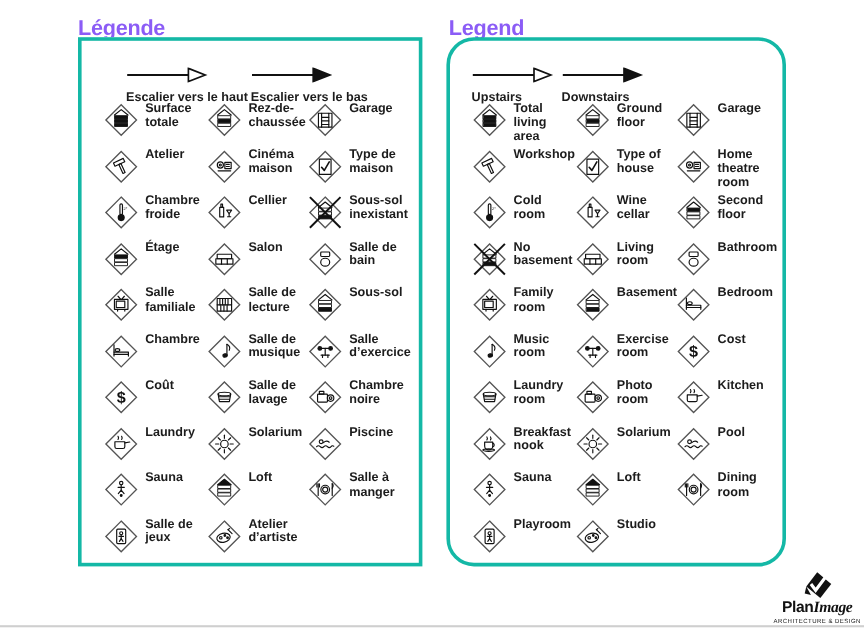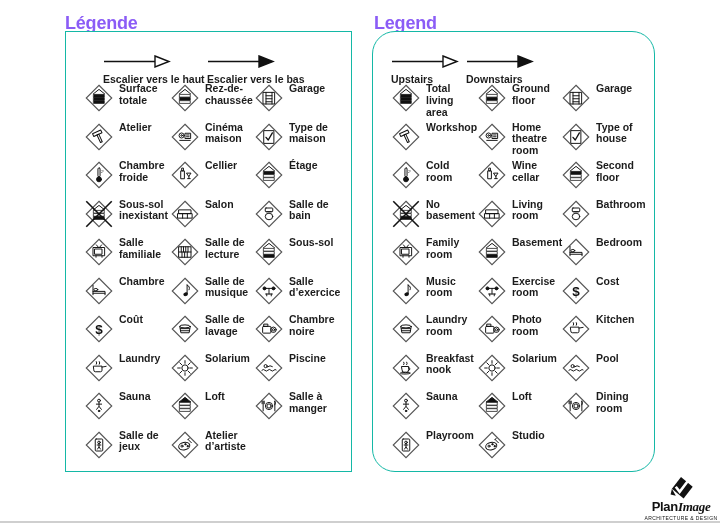--- a/index.html
+++ b/index.html
@@ -9,21 +9,21 @@
     color:#1c1c1c;overflow:hidden;
   }
   .page-title{
     position:absolute;top:1px;font-size:18px;font-weight:bold;
     letter-spacing:-0.2px;color:#8b5cf6;
   }
   #title-fr{left:65px;}
   #title-en{left:374px;}
   .panel{
     position:absolute;top:31px;height:441px;background:#fff;
-    border:1px solid #14b8a6;box-sizing:border-box;
+    border:3px solid #14b8a6;box-sizing:border-box;
   }
   #panel-fr{left:65px;width:287px;}
   #panel-en{left:372px;width:283px;border-radius:23px;}
   .arrows{position:absolute;top:22px;left:0;right:0;height:32px;}
   .ag{position:absolute;top:0;}
   #panel-fr .ag1{left:37px;}
   #panel-fr .ag2{left:141px;}
   #panel-en .ag1{left:18px;}
   #panel-en .ag2{left:93px;}
   .arrow-label{font-size:10.5px;font-weight:bold;margin-top:1px;white-space:nowrap;color:#1c1c1c;}
@@ -191,43 +191,43 @@
           </svg>
         </span>
         <span class="lbl">Cellier</span>
       </div>
       <div class="item">
         <span class="icon">
           <svg viewBox="0 0 40 40" width="30" height="30">
             <polygon points="20,3 37,20 20,37 3,20" fill="#fff" stroke="#555" stroke-width="1.5"></polygon>
             <g stroke="#111" fill="none" stroke-width="1.3" stroke-linecap="round" stroke-linejoin="round">
               <polyline points="12.5,14.5 20,8.5 27.5,14.5"></polyline>
+              <rect x="13" y="15.2" width="14" height="3.6" fill="#fff" stroke="#111" stroke-width="1"></rect>
+              <rect x="13" y="19.4" width="14" height="3.6" fill="#fff" stroke="#111" stroke-width="1"></rect>
+              <rect x="13" y="23.6" width="14" height="3.6" fill="#111" stroke="#111" stroke-width="1"></rect>
+            </g>
+            <line x1="3" y1="3" x2="37" y2="37" stroke="#111" stroke-width="2.2"></line>
+            <line x1="37" y1="3" x2="3" y2="37" stroke="#111" stroke-width="2.2"></line>
+          </svg>
+        </span>
+        <span class="lbl">Sous-sol inexistant</span>
+      </div>
+      <div class="item">
+        <span class="icon">
+          <svg viewBox="0 0 40 40" width="30" height="30">
+            <polygon points="20,3 37,20 20,37 3,20" fill="#fff" stroke="#555" stroke-width="1.5"></polygon>
+            <g stroke="#111" fill="none" stroke-width="1.3" stroke-linecap="round" stroke-linejoin="round">
+              <polyline points="12.5,14.5 20,8.5 27.5,14.5"></polyline>
               <rect x="13" y="15.2" width="14" height="3.6" fill="#111" stroke="#111" stroke-width="1"></rect>
               <rect x="13" y="19.4" width="14" height="3.6" fill="#fff" stroke="#111" stroke-width="1"></rect>
               <rect x="13" y="23.6" width="14" height="3.6" fill="#fff" stroke="#111" stroke-width="1"></rect>
             </g>
           </svg>
         </span>
         <span class="lbl">Étage</span>
-      </div>
-      <div class="item">
-        <span class="icon">
-          <svg viewBox="0 0 40 40" width="30" height="30">
-            <polygon points="20,3 37,20 20,37 3,20" fill="#fff" stroke="#555" stroke-width="1.5"></polygon>
-            <g stroke="#111" fill="none" stroke-width="1.3" stroke-linecap="round" stroke-linejoin="round">
-              <polyline points="12.5,14.5 20,8.5 27.5,14.5"></polyline>
-              <rect x="13" y="15.2" width="14" height="3.6" fill="#fff" stroke="#111" stroke-width="1"></rect>
-              <rect x="13" y="19.4" width="14" height="3.6" fill="#fff" stroke="#111" stroke-width="1"></rect>
-              <rect x="13" y="23.6" width="14" height="3.6" fill="#111" stroke="#111" stroke-width="1"></rect>
-            </g>
-            <line x1="3" y1="3" x2="37" y2="37" stroke="#111" stroke-width="2.2"></line>
-            <line x1="37" y1="3" x2="3" y2="37" stroke="#111" stroke-width="2.2"></line>
-          </svg>
-        </span>
-        <span class="lbl">Sous-sol inexistant</span>
       </div>
       <div class="item">
         <span class="icon">
           <svg viewBox="0 0 40 40" width="30" height="30">
             <polygon points="20,3 37,20 20,37 3,20" fill="#fff" stroke="#555" stroke-width="1.5"></polygon>
             <g stroke="#111" fill="none" stroke-width="1.3" stroke-linecap="round" stroke-linejoin="round">
               <rect x="12" y="14.5" width="16" height="5"></rect>
               <rect x="10.5" y="19.5" width="19" height="6"></rect>
               <line x1="16.8" y1="19.5" x2="16.8" y2="25.5"></line>
               <line x1="23.2" y1="19.5" x2="23.2" y2="25.5"></line>
@@ -581,42 +581,42 @@
             </g>
           </svg>
         </span>
         <span class="lbl">Workshop</span>
       </div>
       <div class="item">
         <span class="icon">
           <svg viewBox="0 0 40 40" width="30" height="30">
             <polygon points="20,3 37,20 20,37 3,20" fill="#fff" stroke="#555" stroke-width="1.5"></polygon>
             <g stroke="#111" fill="none" stroke-width="1.3" stroke-linecap="round" stroke-linejoin="round">
+              <rect x="13.5" y="11.5" width="13" height="17"></rect>
+              <polyline points="16,20.5 19,24 24.5,14.5" stroke-width="1.8"></polyline>
+            </g>
+          </svg>
+        </span>
+        <span class="lbl">Type of house</span>
+      </div>
+      <div class="item">
+        <span class="icon">
+          <svg viewBox="0 0 40 40" width="30" height="30">
+            <polygon points="20,3 37,20 20,37 3,20" fill="#fff" stroke="#555" stroke-width="1.5"></polygon>
+            <g stroke="#111" fill="none" stroke-width="1.3" stroke-linecap="round" stroke-linejoin="round">
               <circle cx="15.5" cy="18" r="3.4"></circle>
               <circle cx="15.5" cy="18" r="1.1"></circle>
               <rect x="20.5" y="15" width="7" height="7"></rect>
               <line x1="22" y1="17.3" x2="25.5" y2="17.3"></line>
               <line x1="22" y1="19.7" x2="25.5" y2="19.7"></line>
               <line x1="13" y1="24.5" x2="27" y2="24.5"></line>
             </g>
           </svg>
         </span>
         <span class="lbl">Home theatre room</span>
-      </div>
-      <div class="item">
-        <span class="icon">
-          <svg viewBox="0 0 40 40" width="30" height="30">
-            <polygon points="20,3 37,20 20,37 3,20" fill="#fff" stroke="#555" stroke-width="1.5"></polygon>
-            <g stroke="#111" fill="none" stroke-width="1.3" stroke-linecap="round" stroke-linejoin="round">
-              <rect x="13.5" y="11.5" width="13" height="17"></rect>
-              <polyline points="16,20.5 19,24 24.5,14.5" stroke-width="1.8"></polyline>
-            </g>
-          </svg>
-        </span>
-        <span class="lbl">Type of house</span>
       </div>
       <div class="item">
         <span class="icon">
           <svg viewBox="0 0 40 40" width="30" height="30">
             <polygon points="20,3 37,20 20,37 3,20" fill="#fff" stroke="#555" stroke-width="1.5"></polygon>
             <g stroke="#111" fill="none" stroke-width="1.3" stroke-linecap="round" stroke-linejoin="round">
               <rect x="18.6" y="10.5" width="2.8" height="12" rx="1.4"></rect>
               <line x1="20" y1="22.5" x2="20" y2="25.5" stroke-width="2"></line>
               <circle cx="20" cy="25.8" r="3.3" fill="#111"></circle>
               <text x="22.6" y="17" font-size="4.5" stroke="none" fill="#111" font-family="Liberation Sans, sans-serif">2°</text>

